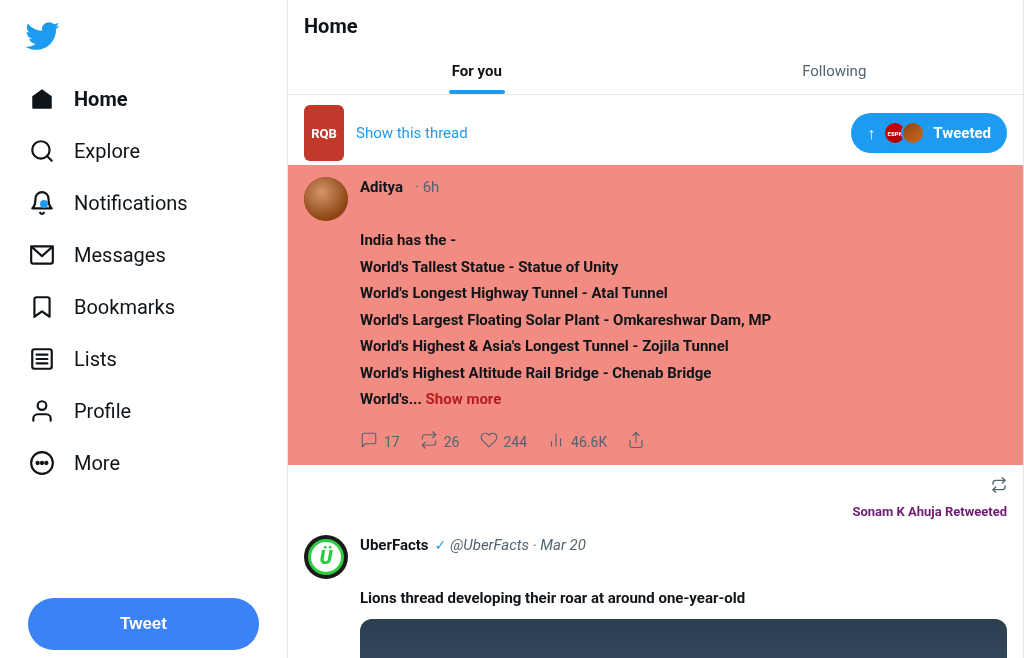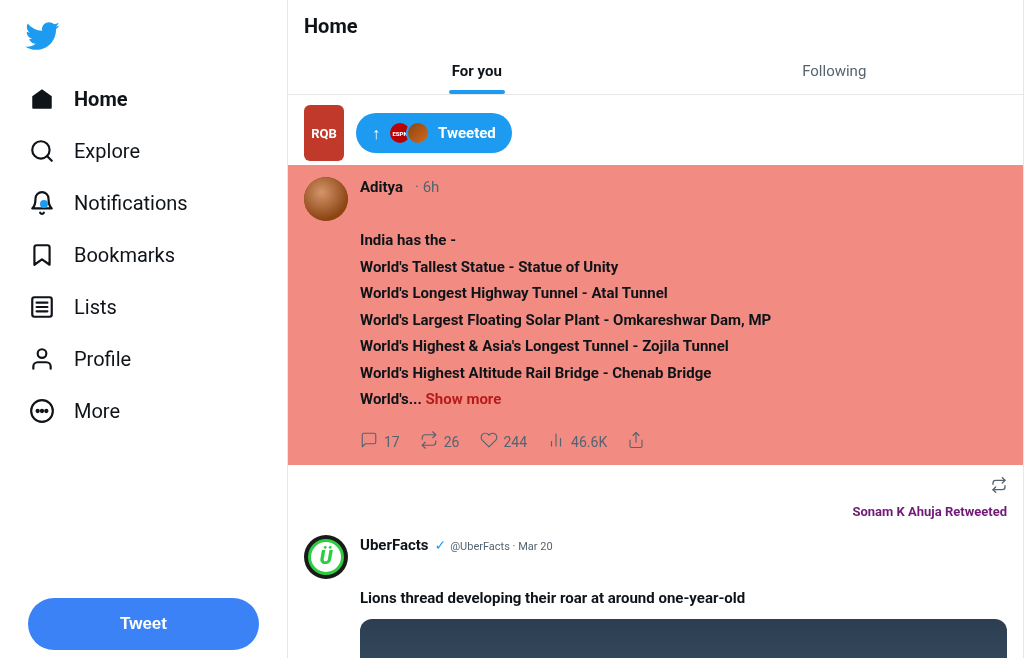--- a/index.html
+++ b/index.html
@@ -331,21 +331,22 @@
       font-style: italic;
     }
     .verified-badge {
       color: #1d9bf0;
       font-size: 14px;
       margin-left: 2px;
     }
     .tweet-author-handle {
       color: #536471;
       font-weight: 400;
-      font-size: 11px;
+      font-size: 15px;
+      font-style: italic;
     }
     .tweet-image-placeholder {
       margin-left: 56px;
       margin-top: 10px;
       border-radius: 12px;
       overflow: hidden;
       height: 120px;
       background: linear-gradient(180deg, #2c3e50 0%, #34495e 40%, #1a252f 100%);
       position: relative;
     }
@@ -387,20 +388,29 @@
           <svg viewBox="0 0 24 24" fill="none" stroke="#0f1419" stroke-width="2" stroke-linecap="round" stroke-linejoin="round" width="26" height="26">
             <path d="M18 8A6 6 0 006 8c0 7-3 9-3 9h18s-3-2-3-9"></path>
             <path d="M13.73 21a2 2 0 01-3.46 0"></path>
           </svg>
           <div class="notification-dot"></div>
         </div>
       </span>
       <span class="nav-label">Notifications</span>
     </div>
 
+    <div class="nav-item">
+      <span class="nav-icon">
+        <svg viewBox="0 0 24 24" fill="none" stroke="#0f1419" stroke-width="2" stroke-linecap="round" stroke-linejoin="round" width="26" height="26">
+          <rect x="2" y="4" width="20" height="16" rx="2"></rect>
+          <polyline points="2,4 12,13 22,4"></polyline>
+        </svg>
+      </span>
+      <span class="nav-label">Messages</span>
+    </div>
 
     <div class="nav-item">
       <span class="nav-icon">
         <svg viewBox="0 0 24 24" fill="none" stroke="#0f1419" stroke-width="2" stroke-linecap="round" stroke-linejoin="round" width="26" height="26">
           <path d="M19 21l-7-5-7 5V5a2 2 0 012-2h10a2 2 0 012 2z"></path>
         </svg>
       </span>
       <span class="nav-label">Bookmarks</span>
     </div>
 
@@ -448,20 +458,21 @@
     <div class="tabs">
       <div class="tab active">For you</div>
       <div class="tab">Following</div>
     </div>
   </div>
 
   <div class="tweeted-pill-wrapper">
     <div class="rqb-avatar">
       <span>RQB</span>
     </div>
+    <span class="show-thread-link">Show this thread</span>
     <div class="tweeted-pill">
       <span style="font-size:16px;">↑</span>
       <div class="tweeted-pill-avatars">
         <div class="pill-avatar pill-avatar-espn">
           <span style="font-size:6px;font-weight:900;color:white;">ESPN</span>
         </div>
         <div class="pill-avatar pill-avatar-user"></div>
       </div>
       <span>Tweeted</span>
     </div>

